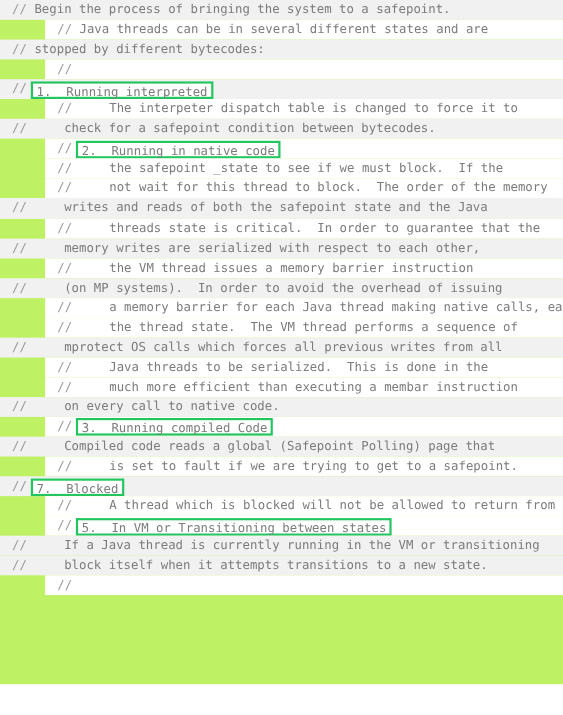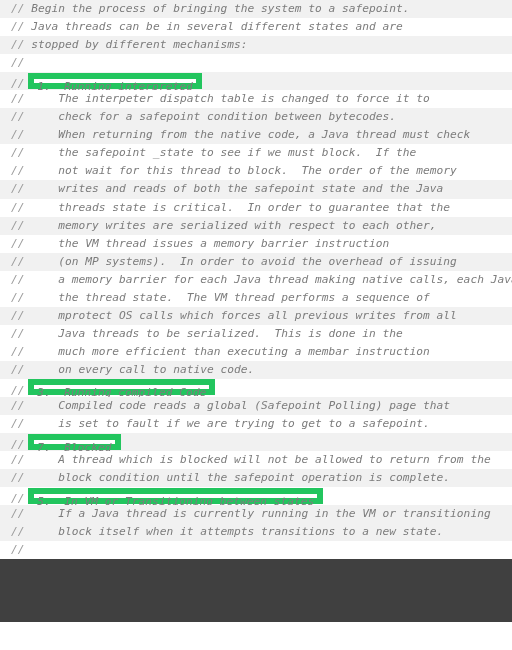--- a/index.html
+++ b/index.html
@@ -10,89 +10,88 @@
   body {
     width: 512px;
     height: 650px;
     overflow: hidden;
     font-family: "DejaVu Sans Mono", "Liberation Mono", monospace;
   }
   #code-view {
     width: 512px;
     height: 622px;
     position: relative;
-    background: #404040;
-    font-style: italic;
+    background: #bef264;
   }
   .code-line {
     height: 18.06px;
     line-height: 18.06px;
     white-space: pre;
     font-size: 11.2px;
     letter-spacing: 0.02px;
     color: #8a8a8a;
     padding-left: 11px;
     box-sizing: border-box;
     position: relative;
   }
   .code-line.odd {
     background: #f1f1f1;
   }
   .code-line.even {
     background: #ffffff;
+    margin-left: 41px;
   }
   .cmt {
     color: #9b9b9b;
   }
   .txt {
     color: #7c7c7c;
   }
   .boxed {
     display: inline-block;
-    border: 6px solid #22c55e;
+    border: 2px solid #22c55e;
     background: #ffffff;
     color: #7c7c7c;
     padding: 0px 3px 0px 3px;
     margin-left: -3px;
     line-height: 15px;
     height: 16px;
     vertical-align: -2px;
     box-sizing: border-box;
     position: relative;
     top: 0.5px;
   }
 </style>
 </head>
 <body>
 
 <div id="code-view">
     <div class="code-line odd"><span class="cmt">//</span><span> </span><span class="txt">Begin the process of bringing the system to a safepoint.</span></div>
     <div class="code-line even"><span class="cmt">//</span><span> </span><span class="txt">Java threads can be in several different states and are</span></div>
-    <div class="code-line odd"><span class="cmt">//</span><span> </span><span class="txt">stopped by different mechanisms:</span></div>
+    <div class="code-line odd"><span class="cmt">//</span><span> </span><span class="txt">stopped by different bytecodes:</span></div>
     <div class="code-line even"><span class="cmt">//</span><span></span></div>
     <div class="code-line odd"><span class="cmt">//</span><span> </span><span class="boxed">1.  Running interpreted</span></div>
     <div class="code-line even"><span class="cmt">//</span><span>     </span><span class="txt">The interpeter dispatch table is changed to force it to</span></div>
     <div class="code-line odd"><span class="cmt">//</span><span>     </span><span class="txt">check for a safepoint condition between bytecodes.</span></div>
-    <div class="code-line odd"><span class="cmt">//</span><span>     </span><span class="txt">When returning from the native code, a Java thread must check</span></div>
+    <div class="code-line even"><span class="cmt">//</span><span> </span><span class="boxed">2.  Running in native code</span></div>
     <div class="code-line even"><span class="cmt">//</span><span>     </span><span class="txt">the safepoint _state to see if we must block.  If the</span></div>
     <div class="code-line even"><span class="cmt">//</span><span>     </span><span class="txt">not wait for this thread to block.  The order of the memory</span></div>
     <div class="code-line odd"><span class="cmt">//</span><span>     </span><span class="txt">writes and reads of both the safepoint state and the Java</span></div>
     <div class="code-line even"><span class="cmt">//</span><span>     </span><span class="txt">threads state is critical.  In order to guarantee that the</span></div>
     <div class="code-line odd"><span class="cmt">//</span><span>     </span><span class="txt">memory writes are serialized with respect to each other,</span></div>
     <div class="code-line even"><span class="cmt">//</span><span>     </span><span class="txt">the VM thread issues a memory barrier instruction</span></div>
     <div class="code-line odd"><span class="cmt">//</span><span>     </span><span class="txt">(on MP systems).  In order to avoid the overhead of issuing</span></div>
     <div class="code-line even"><span class="cmt">//</span><span>     </span><span class="txt">a memory barrier for each Java thread making native calls, each Java</span></div>
     <div class="code-line even"><span class="cmt">//</span><span>     </span><span class="txt">the thread state.  The VM thread performs a sequence of</span></div>
     <div class="code-line odd"><span class="cmt">//</span><span>     </span><span class="txt">mprotect OS calls which forces all previous writes from all</span></div>
     <div class="code-line even"><span class="cmt">//</span><span>     </span><span class="txt">Java threads to be serialized.  This is done in the</span></div>
     <div class="code-line even"><span class="cmt">//</span><span>     </span><span class="txt">much more efficient than executing a membar instruction</span></div>
     <div class="code-line odd"><span class="cmt">//</span><span>     </span><span class="txt">on every call to native code.</span></div>
     <div class="code-line even"><span class="cmt">//</span><span> </span><span class="boxed">3.  Running compiled Code</span></div>
     <div class="code-line odd"><span class="cmt">//</span><span>     </span><span class="txt">Compiled code reads a global (Safepoint Polling) page that</span></div>
     <div class="code-line even"><span class="cmt">//</span><span>     </span><span class="txt">is set to fault if we are trying to get to a safepoint.</span></div>
     <div class="code-line odd"><span class="cmt">//</span><span> </span><span class="boxed">7.  Blocked</span></div>
     <div class="code-line even"><span class="cmt">//</span><span>     </span><span class="txt">A thread which is blocked will not be allowed to return from the</span></div>
-    <div class="code-line odd"><span class="cmt">//</span><span>     </span><span class="txt">block condition until the safepoint operation is complete.</span></div>
     <div class="code-line even"><span class="cmt">//</span><span> </span><span class="boxed">5.  In VM or Transitioning between states</span></div>
     <div class="code-line odd"><span class="cmt">//</span><span>     </span><span class="txt">If a Java thread is currently running in the VM or transitioning</span></div>
     <div class="code-line odd"><span class="cmt">//</span><span>     </span><span class="txt">block itself when it attempts transitions to a new state.</span></div>
     <div class="code-line even"><span class="cmt">//</span><span></span></div>
   </div>
 
 </body></html>

